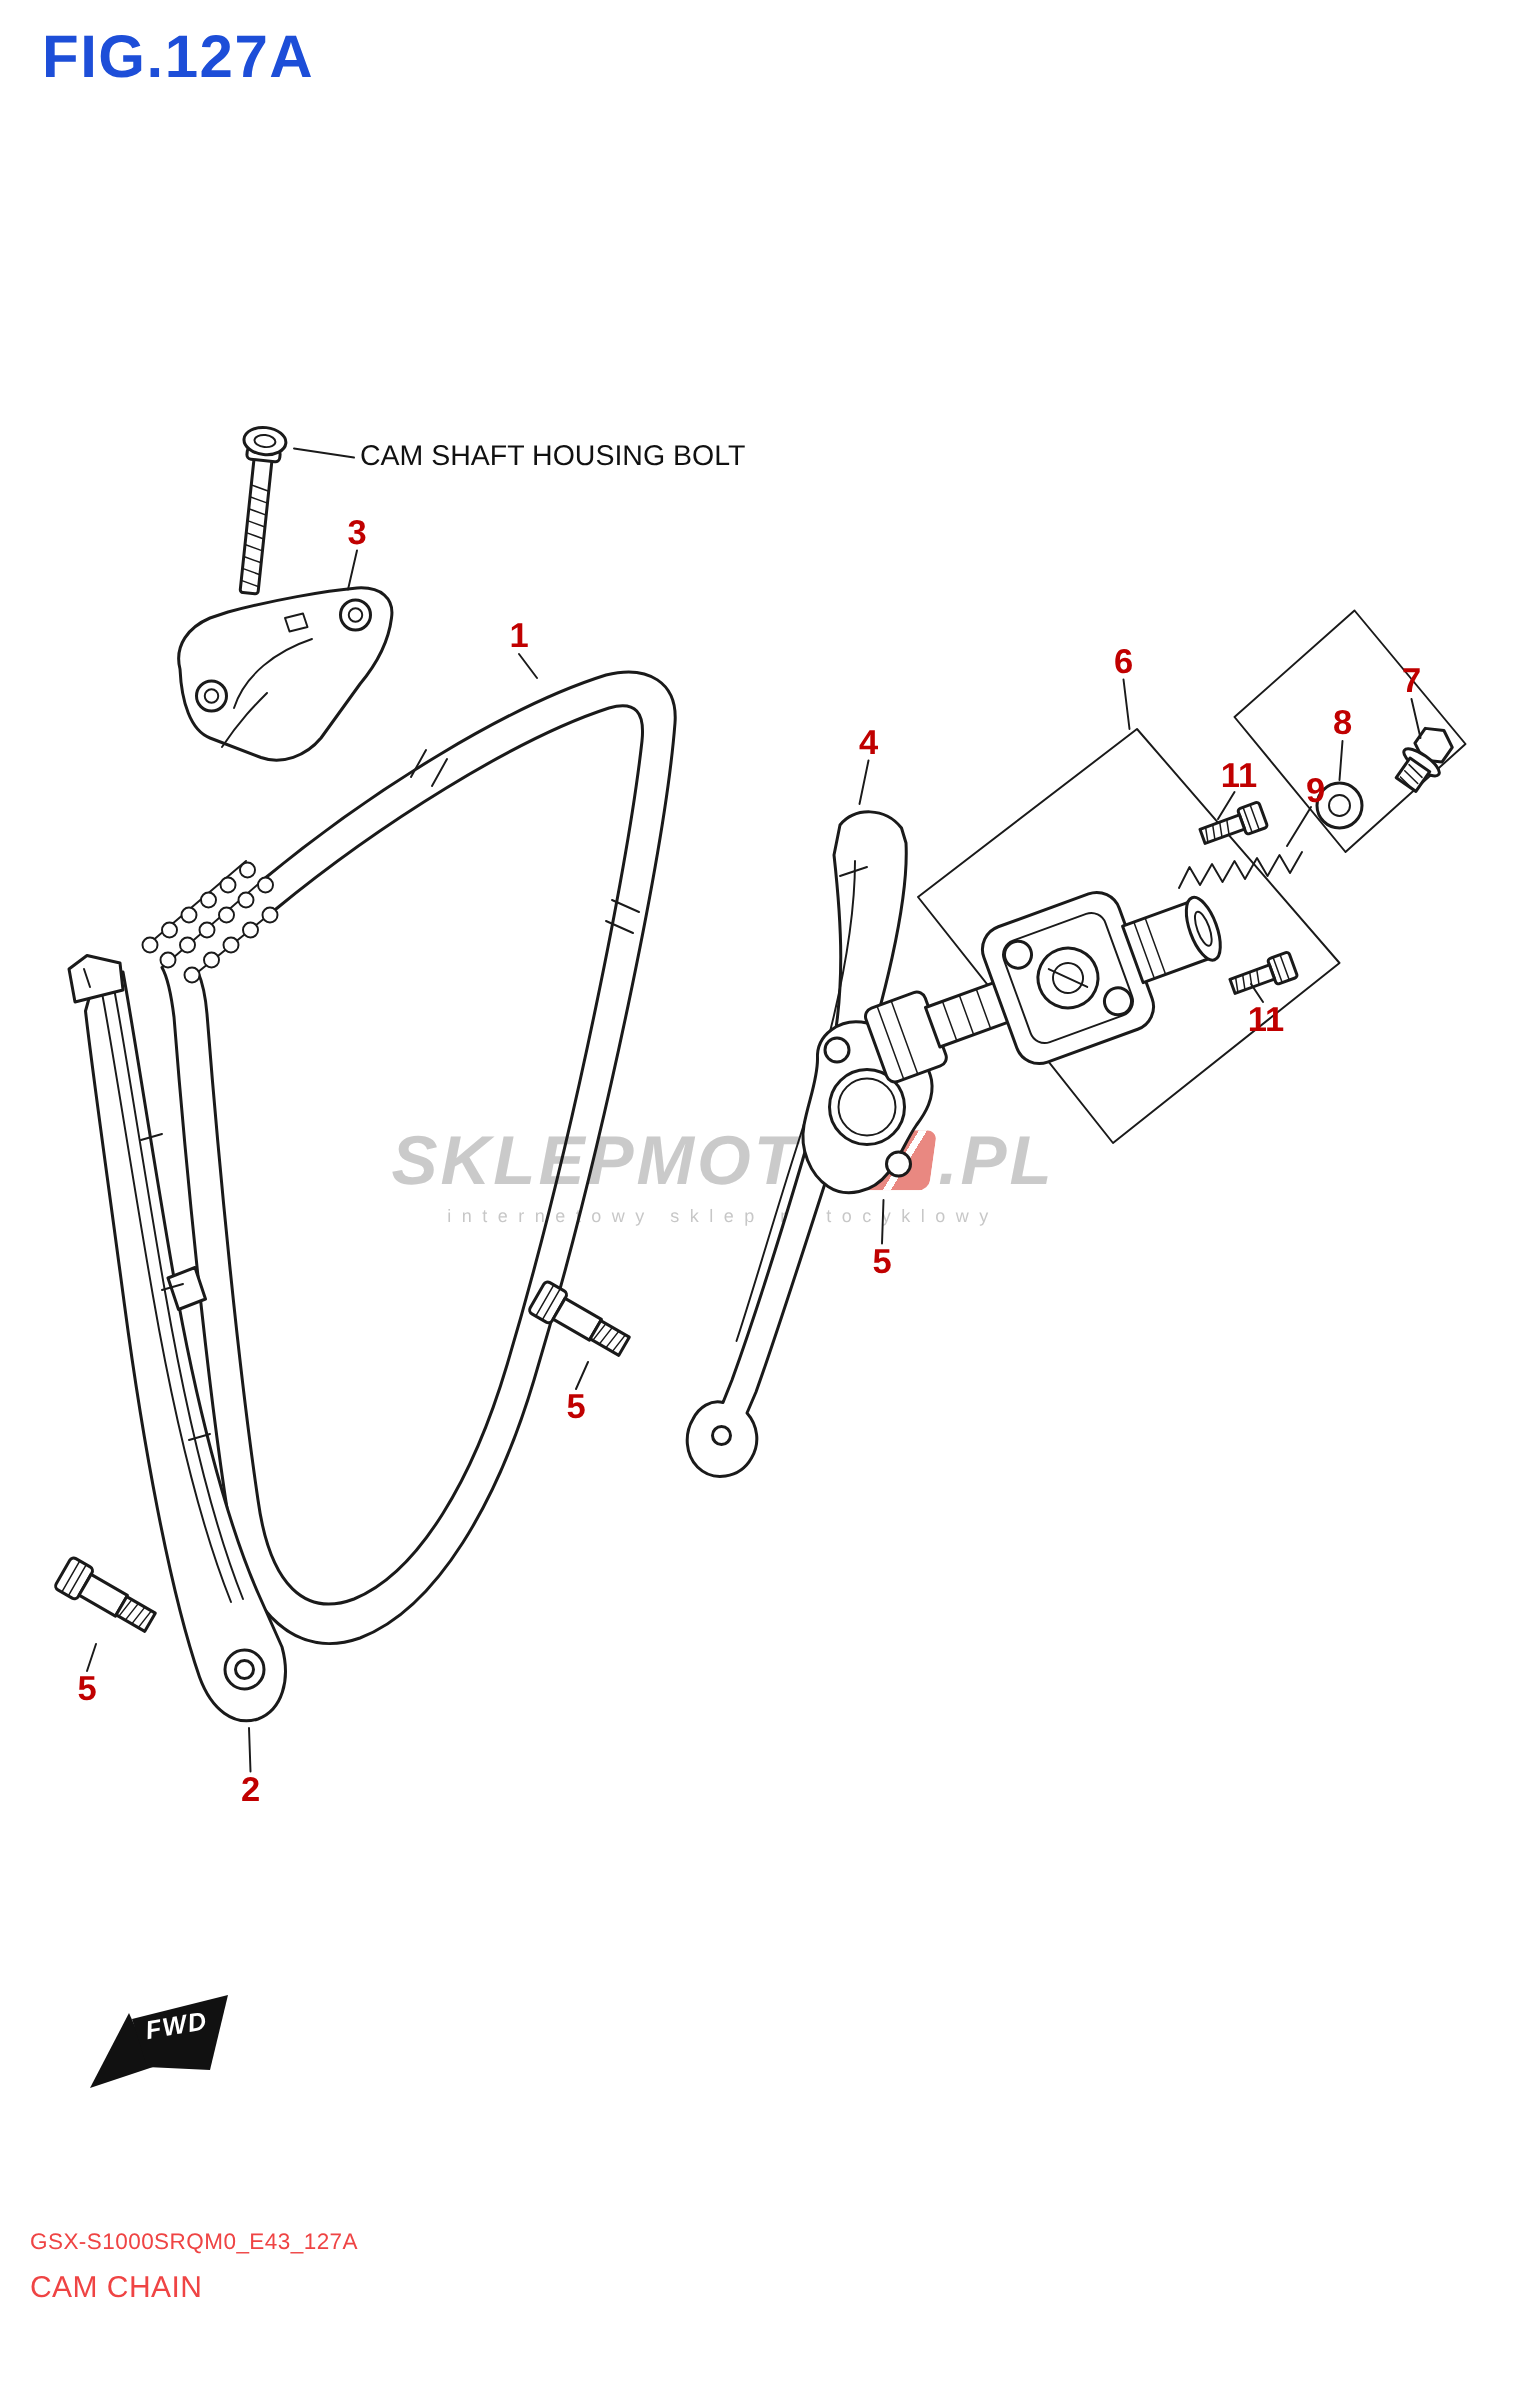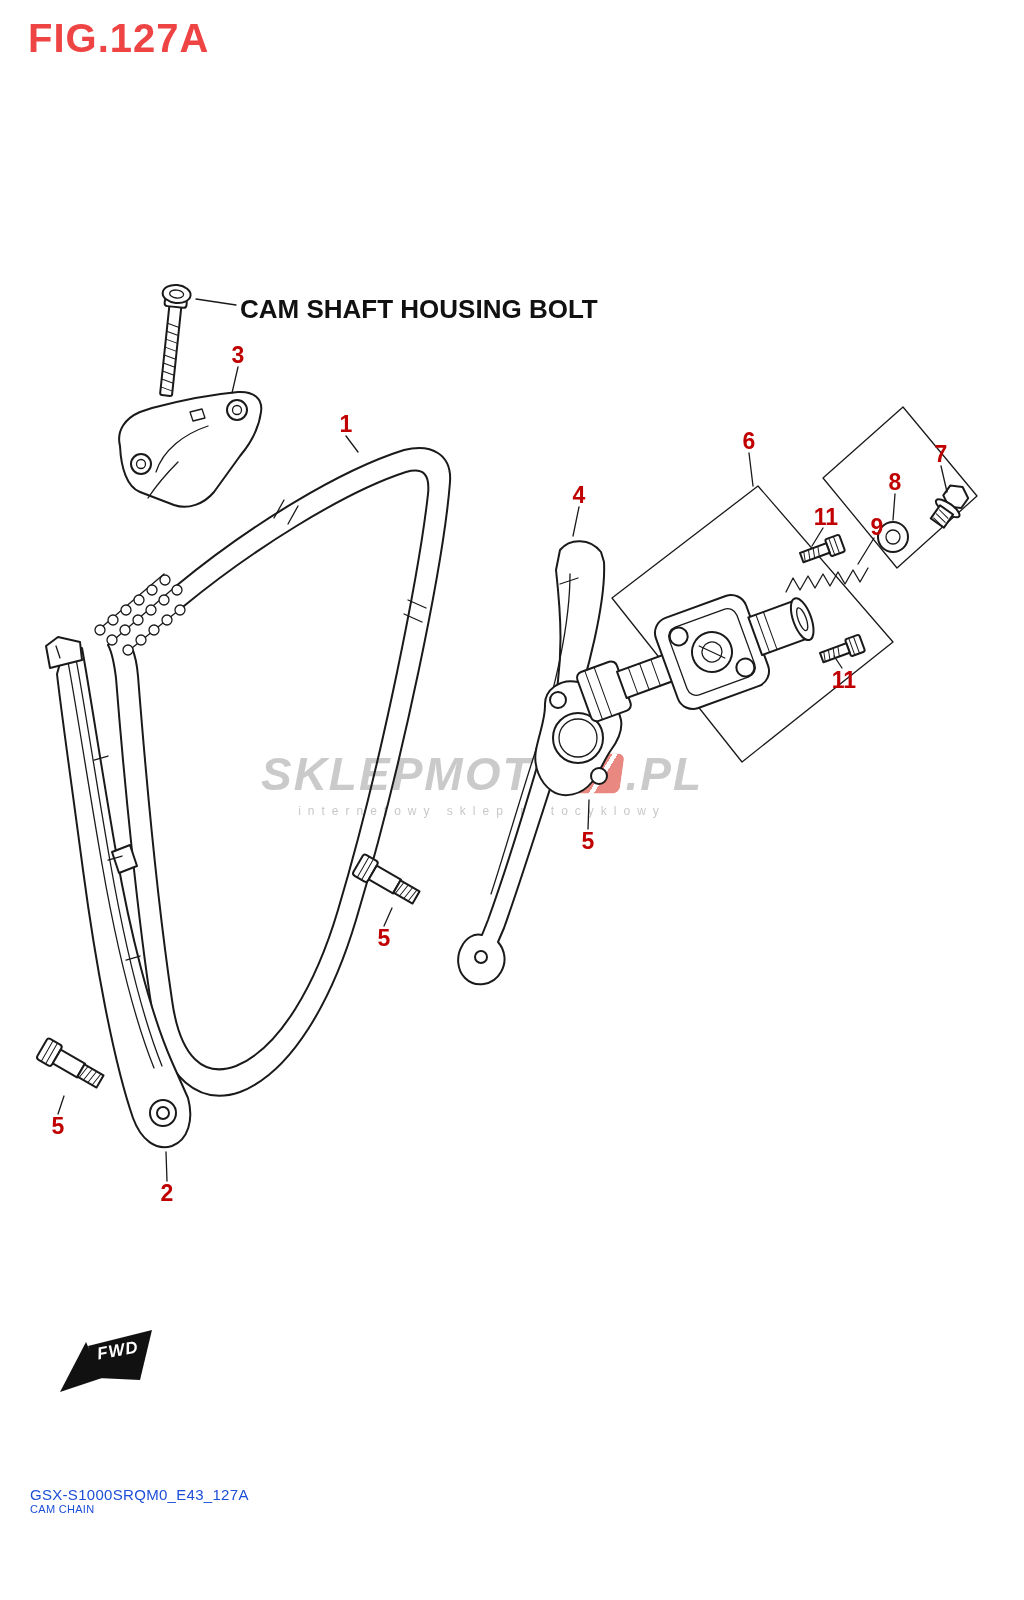--- a/index.html
+++ b/index.html
@@ -1,30 +1,30 @@
 <!DOCTYPE html>
 <html style="--callout_red: #c00000; --watermark_accent: #d8271c; --line: #1a1a1a;"><head>
 <meta charset="utf-8">
 <style>
   html,body{margin:0;padding:0;background:#fff;}
   .page{position:relative;width:1024px;height:1600px;background:#fff;overflow:hidden;
         font-family:"Liberation Sans",sans-serif;}
   
   .fig-title{position:absolute;left:28px;top:16px;font-size:40px;font-weight:800;
-             letter-spacing:1px;color:#ef4444;z-index:5;}
-  .bolt-label{position:absolute;left:240px;top:294px;font-size:26px;font-weight:700;
+             letter-spacing:1px;color:#1d4ed8;z-index:5;}
+  .bolt-label{position:absolute;left:240px;top:294px;font-size:19px;font-weight:400;
               color:#111;z-index:5;white-space:nowrap;}
   .callout{position:absolute;transform:translate(-50%,-50%);
            color:var(--callout_red,#c00000);font-size:23px;font-weight:700;z-index:5;}
   .fwd-label{position:absolute;left:97px;top:1341px;color:#fff;font-size:17px;
              font-weight:900;font-style:italic;transform:rotate(-10deg);z-index:4;
              letter-spacing:1px;}
-  .footer{position:absolute;left:30px;top:1486px;z-index:5;color:#1d4ed8;}
+  .footer{position:absolute;left:20px;top:1486px;z-index:5;color:#ef4444;}
   .footer-code{font-size:15px;letter-spacing:.3px;}
-  .footer-title{font-size:11px;letter-spacing:.3px;}
+  .footer-title{font-size:20px;margin-top:11px;letter-spacing:.3px;}
   
   .watermark{position:absolute;left:482px;top:782px;transform:translate(-50%,-50%);
              text-align:center;z-index:1;opacity:.55;white-space:nowrap;}
   .wm-line{display:flex;align-items:center;justify-content:center;gap:4px;}
   .wm-main{font-size:46px;font-weight:900;font-style:italic;color:#a0a0a0;
            letter-spacing:2px;}
   .wm-logo{display:inline-block;width:48px;height:40px;border-radius:7px;
            transform:skewX(-8deg);
            background-color:var(--watermark_accent,#d8271c);
            background-image:linear-gradient(115deg,transparent 32%,#fff 32%,#fff 40%,

